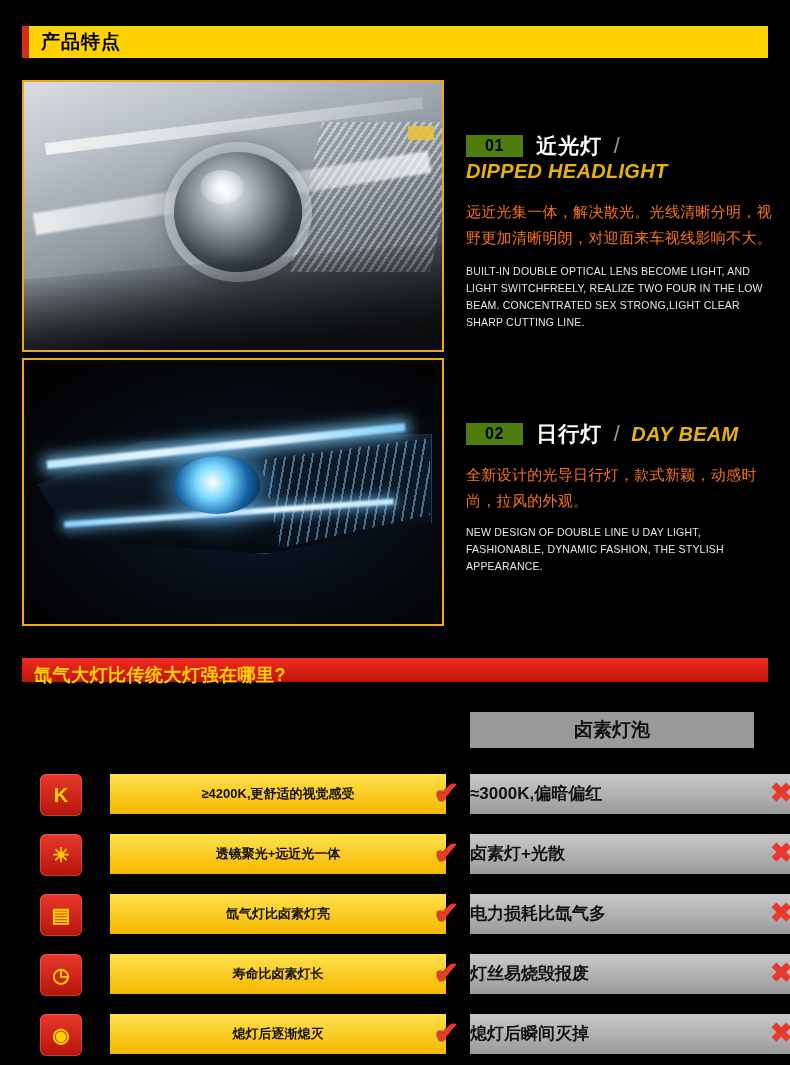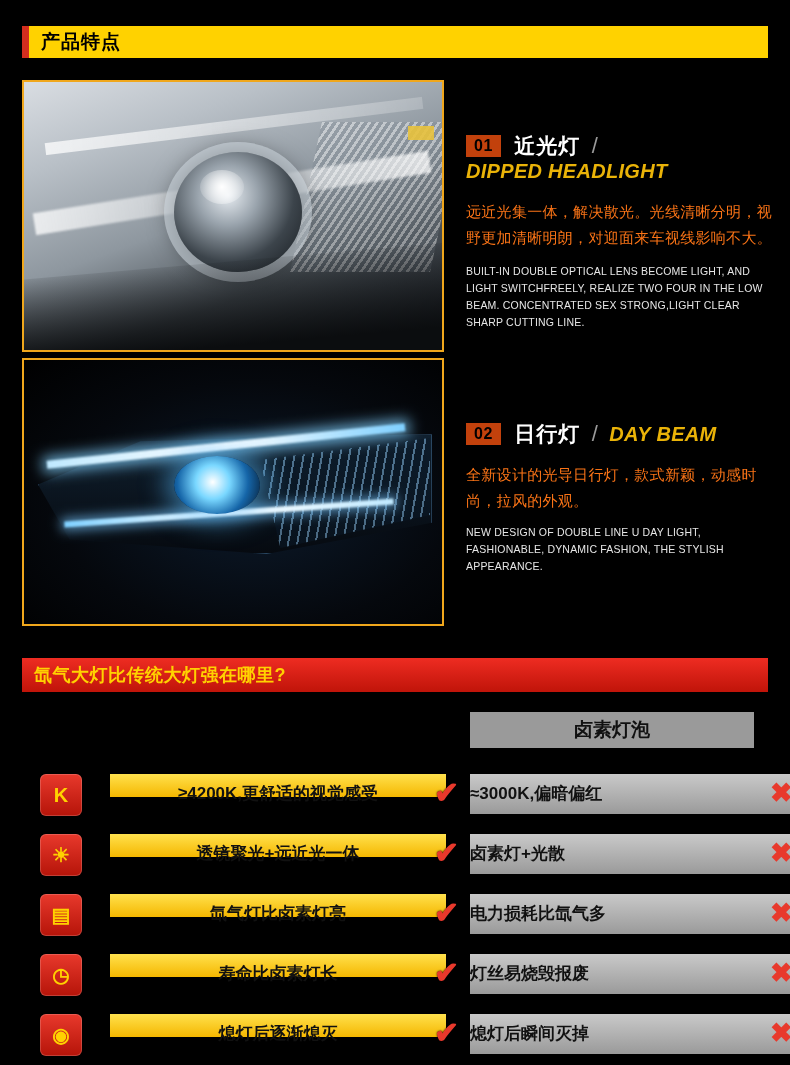--- a/index.html
+++ b/index.html
@@ -102,22 +102,22 @@
     background:repeating-linear-gradient(100deg,rgba(150,210,255,.55) 0 2px,rgba(10,25,40,.6) 2px 9px);
     clip-path:polygon(0% 20%,100% 0%,100% 70%,12% 100%);
     opacity:.85;
   }
 
   
   .feat{position:absolute;left:466px;}
   #feat1{top:132px;width:310px;}
   #feat2{top:420px;width:310px;}
   .num{
-    display:inline-block;background:#c2410c;color:#000;font-weight:bold;
-    font-size:16px;padding:2px 8px;vertical-align:middle;letter-spacing:.5px;
+    display:inline-block;background:#4d7c0f;color:#000;font-weight:bold;
+    font-size:16px;padding:2px 19px;vertical-align:middle;letter-spacing:.5px;
   }
   .cn-title{
     display:inline-block;color:#fff;font-size:21px;font-weight:bold;
     vertical-align:middle;margin-left:9px;letter-spacing:1px;
   }
   .slash{display:inline-block;color:#9a9a9a;font-size:22px;margin:0 7px;vertical-align:middle;}
   .en-title{
     display:inline-block;color:#eab308;font-size:20px;font-weight:bold;
     vertical-align:middle;letter-spacing:.3px;font-style:italic;
   }
@@ -126,21 +126,21 @@
   }
   .en-body{
     margin-top:12px;font-size:10.5px;line-height:1.62;color:#e6e6e6;letter-spacing:.2px;
     text-transform:uppercase;
   }
   #feat2 .cn-body{margin-top:14px;}
   #feat2 .en-body{margin-top:10px;}
 
   
   .red-bar{
-    position:absolute;left:22px;top:658px;width:746px;height:34px;
+    position:absolute;left:22px;top:658px;width:746px;height:24px;
     background:linear-gradient(180deg,#ee2c22,#c01409);
     box-sizing:border-box;
   }
   .red-bar .t{
     position:absolute;left:12px;top:5px;font-size:18px;font-weight:bold;color:#ffd200;
     letter-spacing:.5px;
   }
 
   
   .cmp{position:absolute;left:22px;top:706px;width:746px;}
@@ -154,22 +154,22 @@
     box-shadow:inset 0 0 0 1px rgba(255,255,255,.18);
   }
   .hdr-left,.hdr-right{
     position:absolute;height:36px;line-height:36px;text-align:center;
     font-size:19px;font-weight:bold;color:#111;
   }
   .hdr-left{left:88px;top:6px;width:336px;background:#ffd200;}
   .hdr-right{left:448px;top:6px;width:284px;background:#9a9a9a;}
 
   .cell-y{
-    position:absolute;left:88px;top:8px;width:336px;height:23px;line-height:40px;
-    text-align:center;font-size:17px;font-weight:bold;color:#111;
+    position:absolute;left:88px;top:8px;width:336px;height:40px;line-height:40px;
+    text-align:center;font-size:13px;font-weight:bold;color:#111;
     background:linear-gradient(180deg,#ffe14d,#f5b700);
   }
   .cell-g{
     position:absolute;left:448px;top:8px;width:320px;height:40px;line-height:40px;
     font-size:17px;font-weight:bold;color:#111;
     background:linear-gradient(180deg,#c9c9c9,#9a9a9a);
   }
   .tick{
     position:absolute;left:412px;top:12px;color:#e8392c;font-size:30px;font-weight:bold;
     line-height:1;text-shadow:0 0 2px #000;

